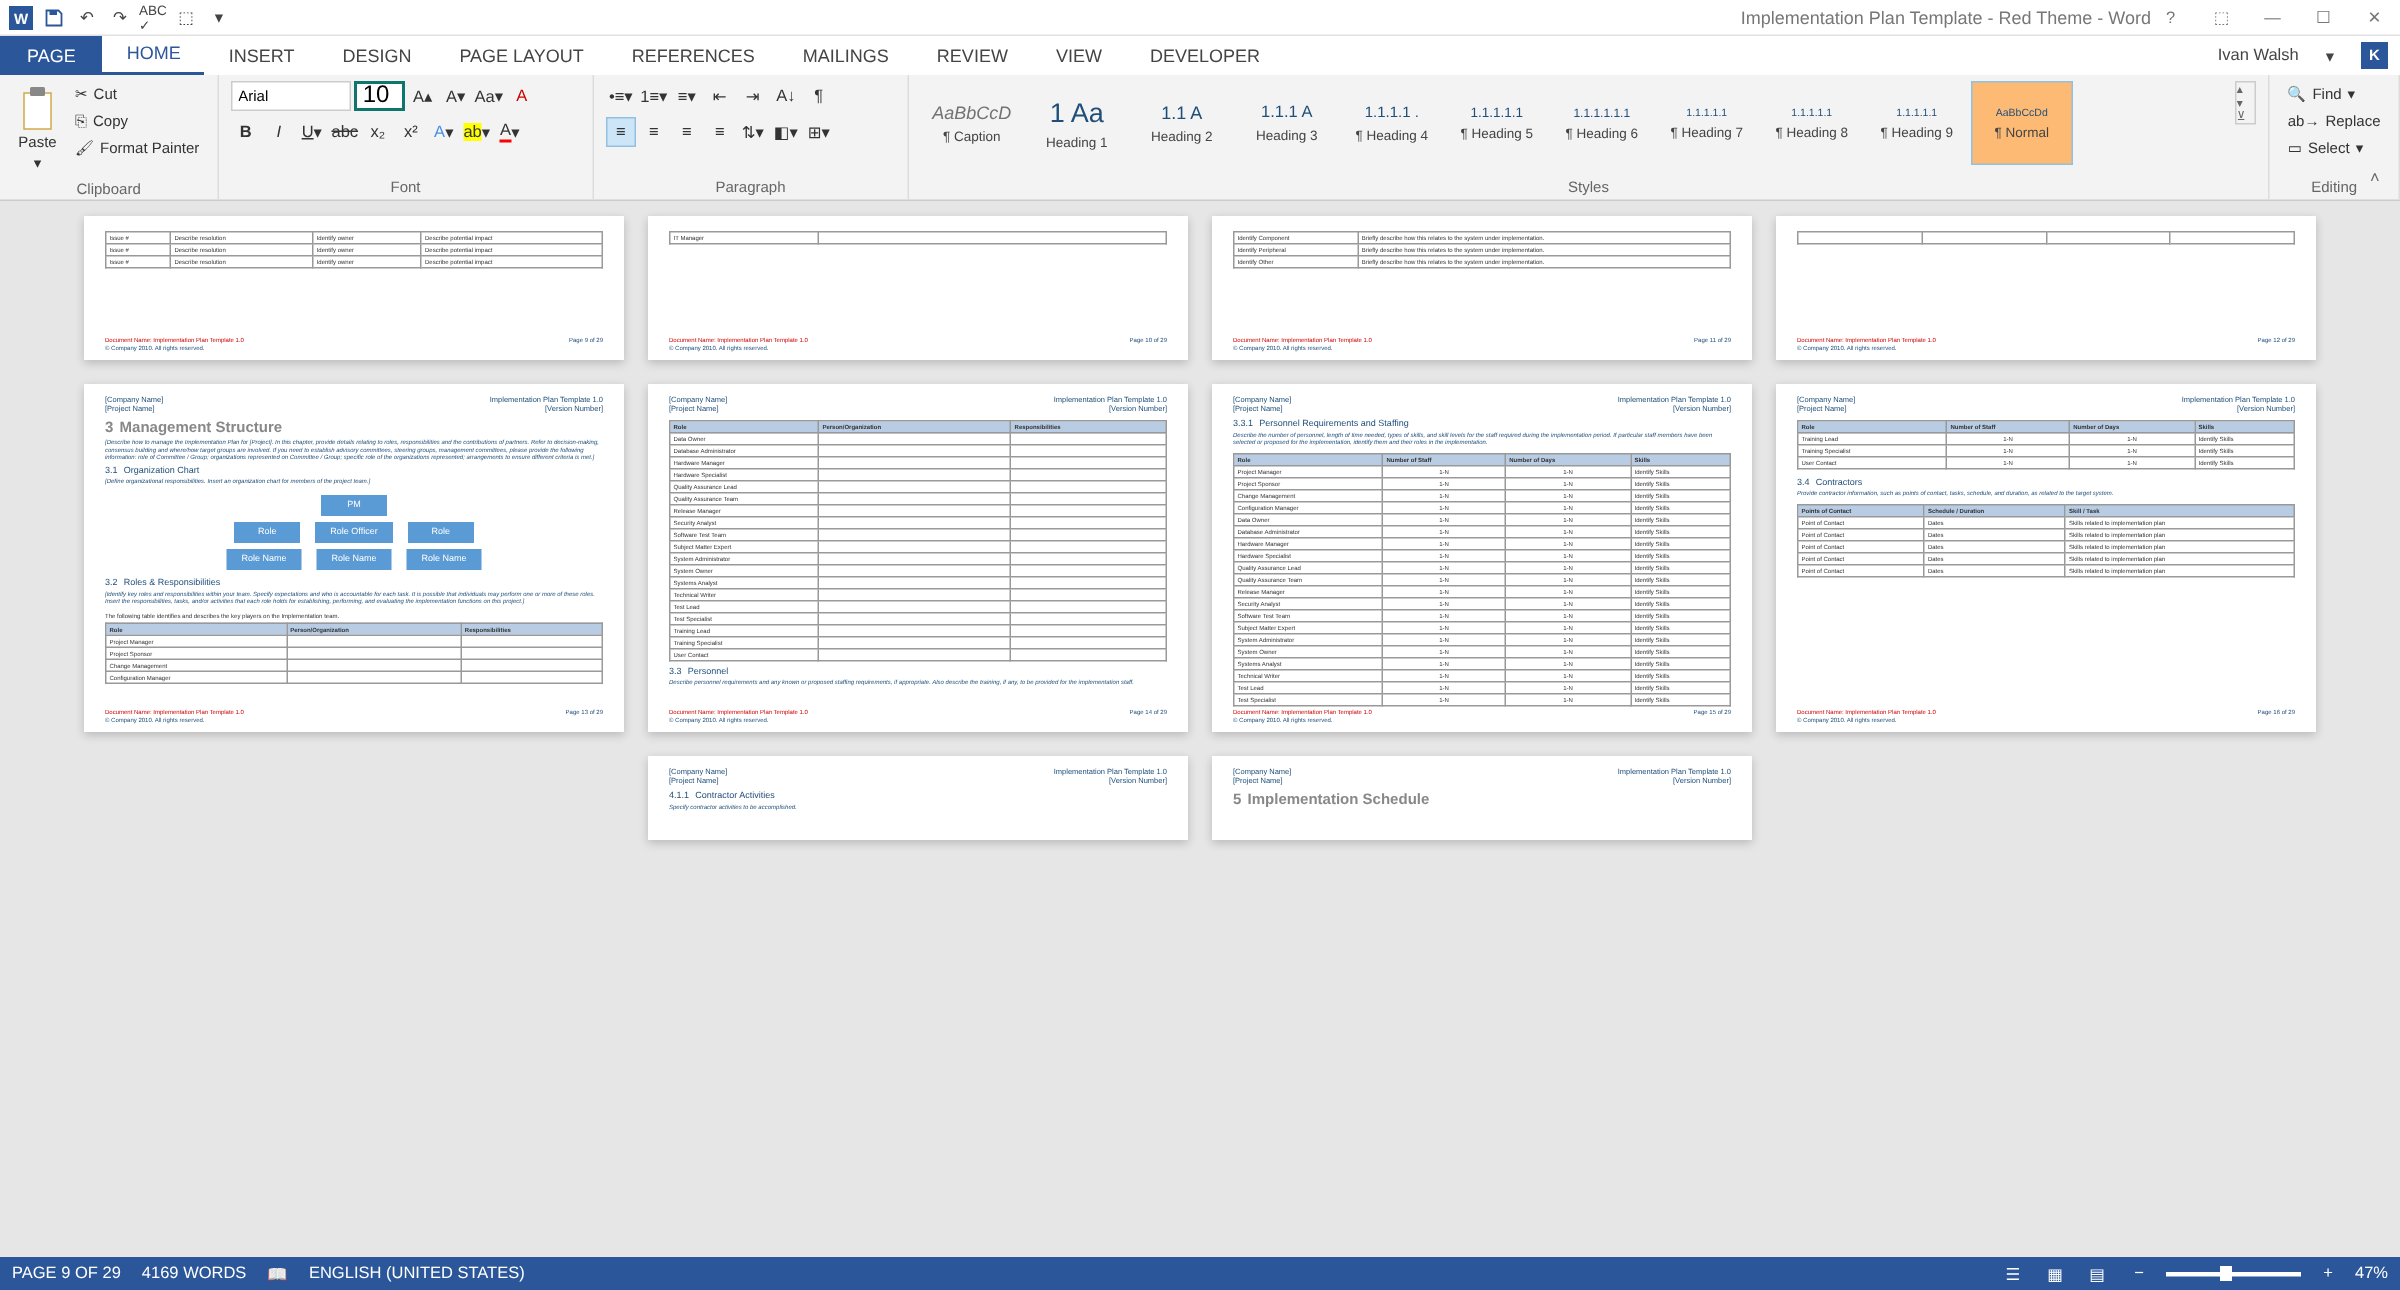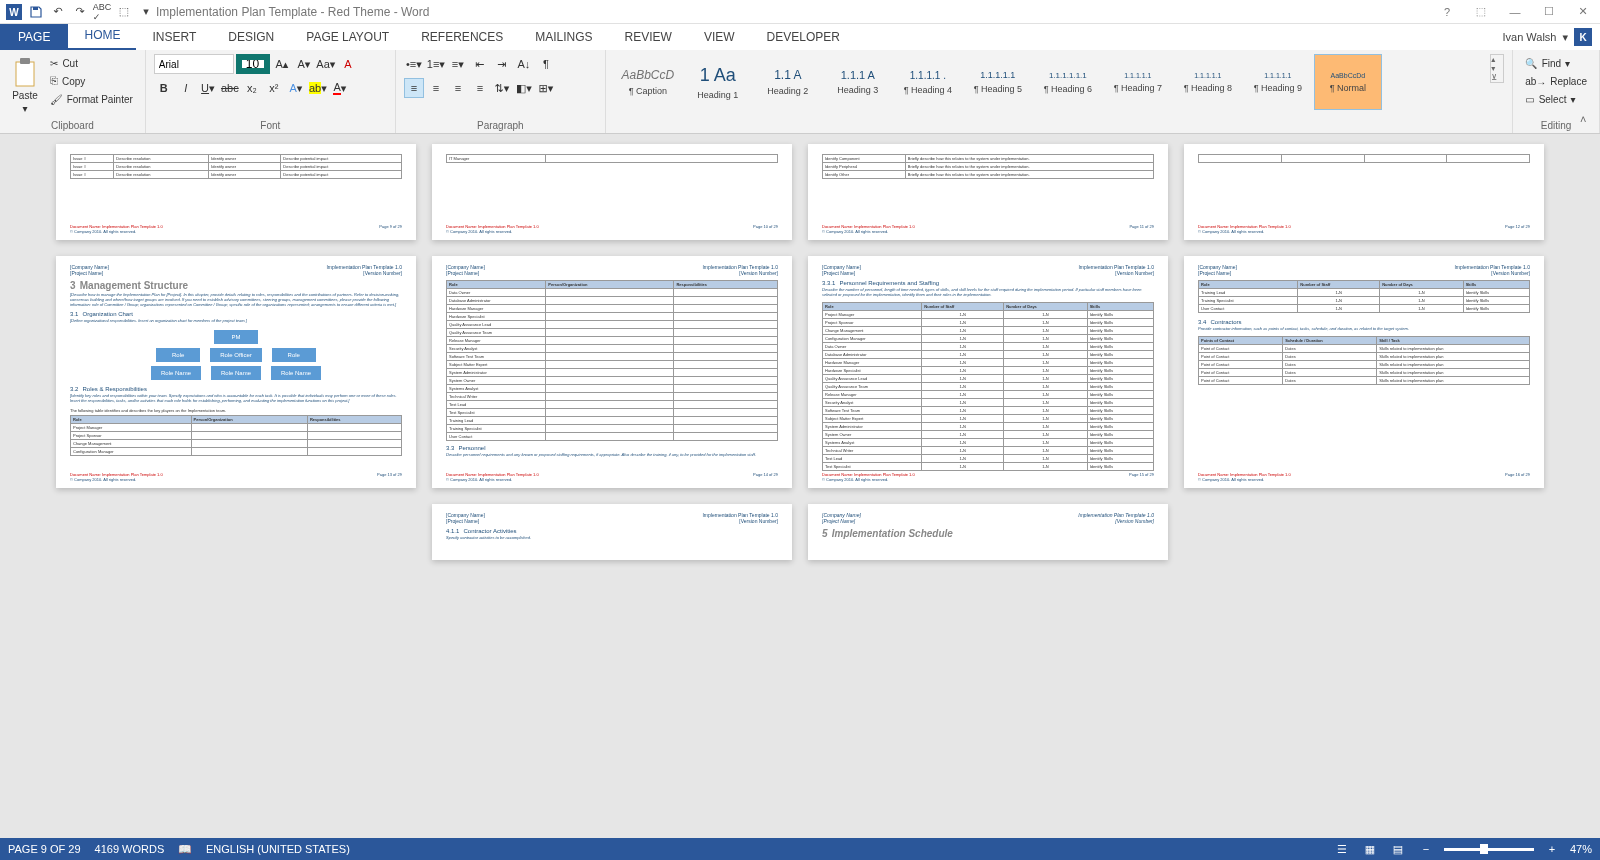--- a/index.html
+++ b/index.html
@@ -1,40 +1,40 @@
 <!DOCTYPE html>
 <html><head>
 <meta charset="utf-8">
 <style>
 *{margin:0;padding:0;box-sizing:border-box;font-family:'Segoe UI',Arial,sans-serif}
 body{background:#fff;font-size:11px;color:#333;overflow:hidden}
 .titlebar{height:24px;background:#fff;display:flex;align-items:center;padding:0 4px;border-bottom:1px solid #e1e1e1}
 .qat{display:flex;gap:2px;align-items:center}
 .qat-btn{width:20px;height:20px;display:flex;align-items:center;justify-content:center;cursor:pointer;color:#444}
-.title-text{flex:1;text-align:left;color:#777;font-size:12px}
+.title-text{flex:1;text-align:right;color:#777;font-size:12px}
 .win-controls{display:flex;gap:8px;color:#777}
 .win-btn{width:26px;height:20px;display:flex;align-items:center;justify-content:center;cursor:pointer}
 .user-badge{background:#2b579a;color:#fff;width:18px;height:18px;display:flex;align-items:center;justify-content:center;font-size:10px;font-weight:bold}
 
 .ribbon-tabs{height:26px;background:#fff;display:flex;align-items:end;padding-left:0}
 .file-tab{background:#2b579a;color:#fff;padding:6px 18px;font-size:12px;cursor:pointer}
 .tab{padding:6px 16px;font-size:12px;color:#444;cursor:pointer;text-transform:uppercase}
 .tab.active{color:#2b579a;border-bottom:2px solid #2b579a}
-.user-area{margin-left:auto;padding:4px 8px;font-size:11px;color:#444;display:flex;align-items:center;gap:6px}
+.user-area{margin-left:auto;padding:4px 8px;font-size:11px;color:#444;display:flex;align-items:center;gap:18px}
 
 .ribbon{height:84px;background:#f3f3f3;border-bottom:1px solid #ccc;display:flex;position:relative}
 .group{border-right:1px solid #ddd;padding:4px 8px 2px;display:flex;flex-direction:column;height:100%}
 .group-content{flex:1;display:flex;gap:4px;align-items:flex-start}
 .group-label{text-align:center;font-size:10px;color:#666;padding-top:2px}
 .big-btn{display:flex;flex-direction:column;align-items:center;gap:2px;padding:4px;cursor:pointer;font-size:10px}
 .small-btn{display:flex;align-items:center;gap:4px;padding:2px 4px;cursor:pointer;font-size:10px;height:18px}
 .vstack{display:flex;flex-direction:column;gap:0}
 .hstack{display:flex;gap:2px;align-items:center}
 .font-name{width:80px;height:20px;border:1px solid #ccc;font-size:10px;padding:0 4px;background:#fff}
-.font-size{width:34px;height:20px;border:6px solid #0f766e;font-size:12px;padding:0 4px;background:#fff}
+.font-size{width:34px;height:20px;border:2px solid #0f766e;font-size:16px;padding:0 4px;background:#fff}
 .fmt-btn{width:20px;height:20px;display:flex;align-items:center;justify-content:center;cursor:pointer;font-size:11px}
 .fmt-btn.active{background:#cde6f7;border:1px solid #92c0e0}
 .styles-gallery{display:flex;gap:2px;overflow:hidden;flex:1}
 .style-item{width:68px;height:56px;border:1px solid transparent;display:flex;flex-direction:column;align-items:center;justify-content:center;cursor:pointer;font-size:9px;padding:2px}
 .style-item.selected{border-color:#92c0e0;background:#fdba74}
 .style-preview{font-size:12px;margin-bottom:4px;color:#1f4e79}
 .style-name{font-size:9px;color:#444;white-space:nowrap}
 .collapse-btn{position:absolute;right:4px;bottom:4px;width:16px;height:16px;cursor:pointer;color:#666}
 
 .workspace{height:calc(100vh - 24px - 26px - 84px - 22px);background:#e6e6e6;overflow:auto;padding:10px;display:flex;flex-wrap:wrap;gap:16px;align-content:flex-start;justify-content:center}
@@ -230,20 +230,21 @@
             <div class="style-preview" style="color:#1f4e79;font-size:7px">AaBbCcDd</div>
             <div class="style-name">¶ Normal</div>
           </div>
         </div>
    <div class="vstack" style="border:1px solid #ccc;width:14px;justify-content:space-around;font-size:8px;color:#666">
           <div>▴</div>
           <div>▾</div>
           <div>⊻</div>
         </div>
   </div>
+  <div class="group-label">Styles</div>
  </div>
 
  <div class="group">
   <div class="group-content vstack">
    <div class="small-btn">🔍 <span>Find</span> ▾</div>
    <div class="small-btn">ab→ <span>Replace</span></div>
    <div class="small-btn">▭ <span>Select</span> ▾</div>
   </div>
   <div class="group-label">Editing</div>
  </div>
@@ -725,21 +726,21 @@
       </div>
     </div>
     <div class="page" style="height: 56px;">
       <div class="page-hdr">
         <div>[Company Name]<br>[Project Name]</div>
         <div style="text-align:right">Implementation Plan Template 1.0<br>[Version Number]</div>
       </div>
       <div><span class="sub-num">4.1.1</span> &nbsp; <span class="sub-title">Contractor Activities</span></div>
       <div class="italic-note">Specify contractor activities to be accomplished.</div>
     </div>
-    <div class="page" style="height: 56px; font-style: italic;">
+    <div class="page" style="height: 56px;">
       <div class="page-hdr">
         <div>[Company Name]<br>[Project Name]</div>
         <div style="text-align:right">Implementation Plan Template 1.0<br>[Version Number]</div>
       </div>
       <div><span class="sec-num">5</span> &nbsp; <span class="sec-title">Implementation Schedule</span></div>
     </div>
   </div>
 
 <div class="statusbar">
  <span>PAGE 9 OF 29</span>

